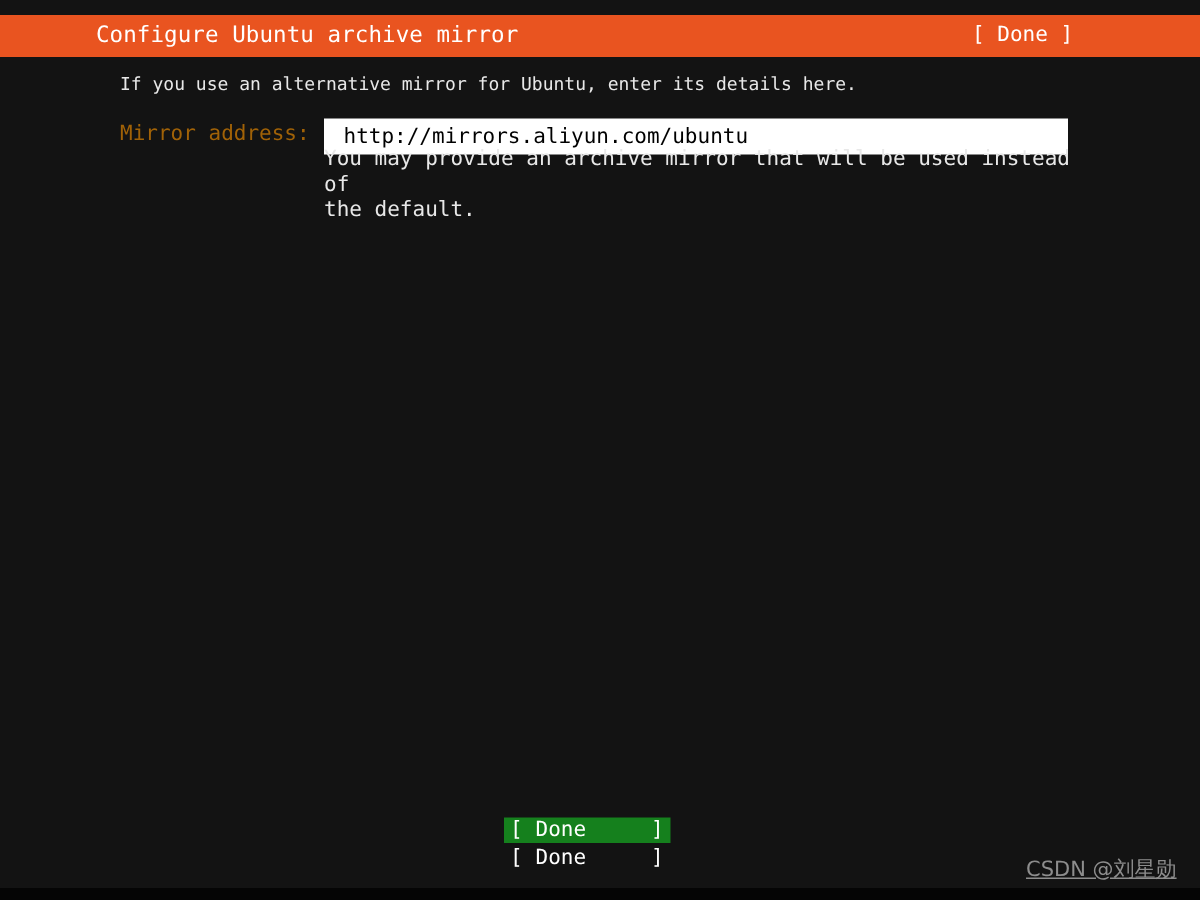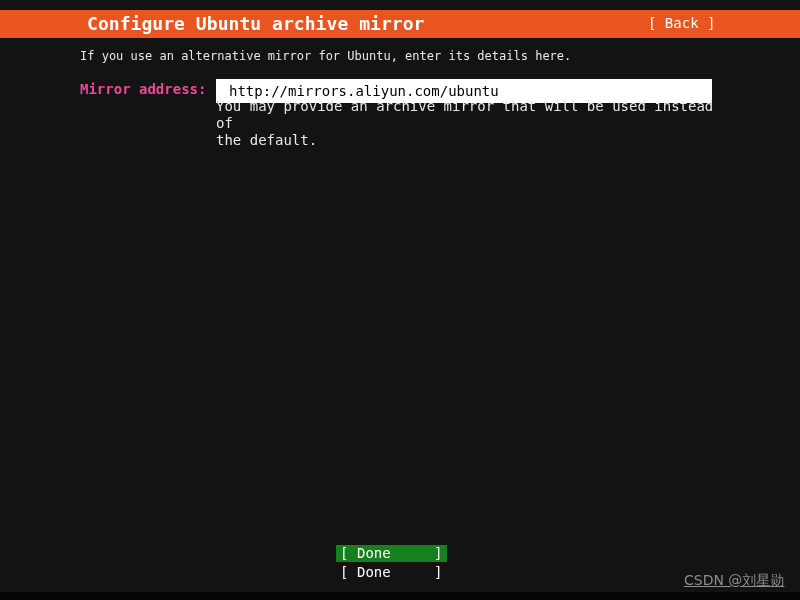--- a/index.html
+++ b/index.html
@@ -29,28 +29,27 @@
   #header-bar {
     position: absolute;
     left: 0;
     top: 10px;
     width: 800px;
     height: 28px;
     background: #e95420;
   }
   #header-title {
     position: absolute;
-    left: 87px;
+    left: 64px;
     top: 15px;
-    font-size: 18px;
+    font-size: 15px;
     line-height: 17px;
     letter-spacing: 0.05px;
     color: #ffffff;
     white-space: pre;
-    font-weight: bold;
   }
   #help-button {
     position: absolute;
     left: 648px;
     top: 15px;
     font-size: 14px;
     line-height: 17px;
     color: #ffffff;
     white-space: pre;
     cursor: pointer;
@@ -64,23 +63,22 @@
     line-height: 17px;
     color: #e8e8e8;
     white-space: pre;
   }
   #mirror-label {
     position: absolute;
     left: 80px;
     top: 81px;
     font-size: 14px;
     line-height: 17px;
-    color: #ec4899;
+    color: #a16207;
     white-space: pre;
-    font-weight: bold;
   }
   #mirror-input {
     position: absolute;
     left: 216px;
     top: 79px;
     width: 496px;
     height: 18px;
     background: #ffffff;
     border: 0;
     padding: 12px;
@@ -155,21 +153,21 @@
     text-decoration: underline;
   }
 </style>
 </head>
 <body>
 
 <div id="screen">
 
   <div id="header-bar"></div>
   <div id="header-title">Configure Ubuntu archive mirror</div>
-  <div id="help-button">[ Back ]</div>
+  <div id="help-button">[ Done ]</div>
 
   <div id="intro-text">If you use an alternative mirror for Ubuntu, enter its details here.</div>
 
   <div id="mirror-label">Mirror address:</div>
   <input id="mirror-input" type="text" value="http://mirrors.aliyun.com/ubuntu" style="">
   <div id="mirror-help">You may provide an archive mirror that will be used instead of
 the default.</div>
 
   <div id="button-group">
     <div class="nav-button" id="done-button">

